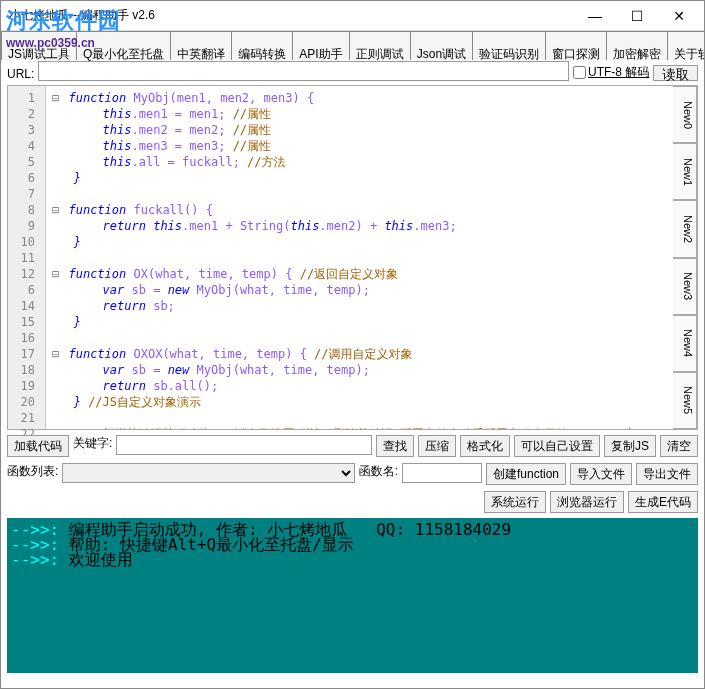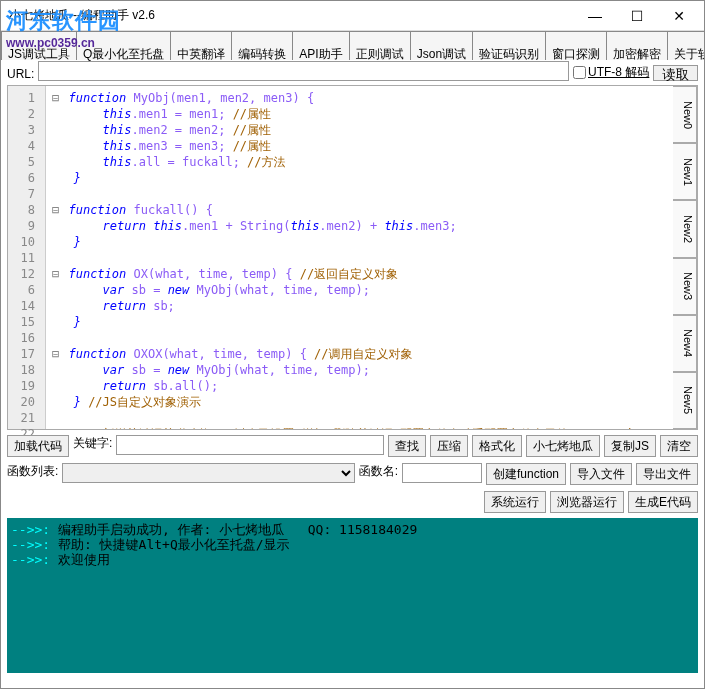--- a/index.html
+++ b/index.html
@@ -24,21 +24,21 @@
 .fold { color: #888; margin-right: 2px; }
 .c-blue { color: #0000FF; font-style: italic; }
 .c-green { color: #a16207; }
 .c-black { color: #8b5cf6; }
 .sidetabs { width: 24px; display: flex; flex-direction: column; }
 .sidetabs .stab { flex: 1; border: 1px solid #aaa; border-left: none; writing-mode: vertical-rl; text-align: center; font-size: 11px; padding: 4px 2px; background: #f9f9f9; }
 .row2, .row3, .row4 { display: flex; padding: 3px 6px; gap: 4px; }
 .row2 .btn, .row3 .btn, .row4 .btn { height: 22px; padding: 0 6px; border: 1px solid #999; background: #f0f0f0; font-size: 12px; white-space: nowrap; }
 .row2 input, .row3 input { height: 20px; border: 1px solid #999; padding: 0 2px; }
 .row3 select { height: 20px; border: 1px solid #999; }
-.console { margin: 2px 6px 6px 6px; height: 155px; background: #008080; color: #000; padding: 4px; font-family: SimSun, monospace; font-size: 13px; line-height: 15px; white-space: pre; }
+.console { margin: 2px 6px 6px 6px; height: 155px; background: #008080; color: #000; padding: 4px; font-family: SimSun, monospace; font-size: 16px; line-height: 15px; white-space: pre; }
 .console .cy { color: #00FFFF; }
 </style>
 </head>
 <body>
 
 <div class="watermark">
   <div class="wm-top">河东软件园</div>
   <div class="wm-sub">www.pc0359.cn</div>
 </div>
 
@@ -131,21 +131,21 @@
   </div>
 </div>
 
 <div class="row2">
   <button class="btn">加载代码</button>
   <span>关键字:</span>
   <input type="text" style="flex: 1 1 0%;" value="">
   <button class="btn">查找</button>
   <button class="btn">压缩</button>
   <button class="btn">格式化</button>
-  <button class="btn">小七烤地瓜</button>
+  <button class="btn">可以自己设置</button>
   <button class="btn">复制JS</button>
   <button class="btn">清空</button>
 </div>
 
 <div class="row3">
   <span>函数列表:</span>
   <select style="flex:1"><option></option></select>
   <span>函数名:</span>
   <input type="text" style="width: 80px;" value="">
   <button class="btn">创建function</button>

